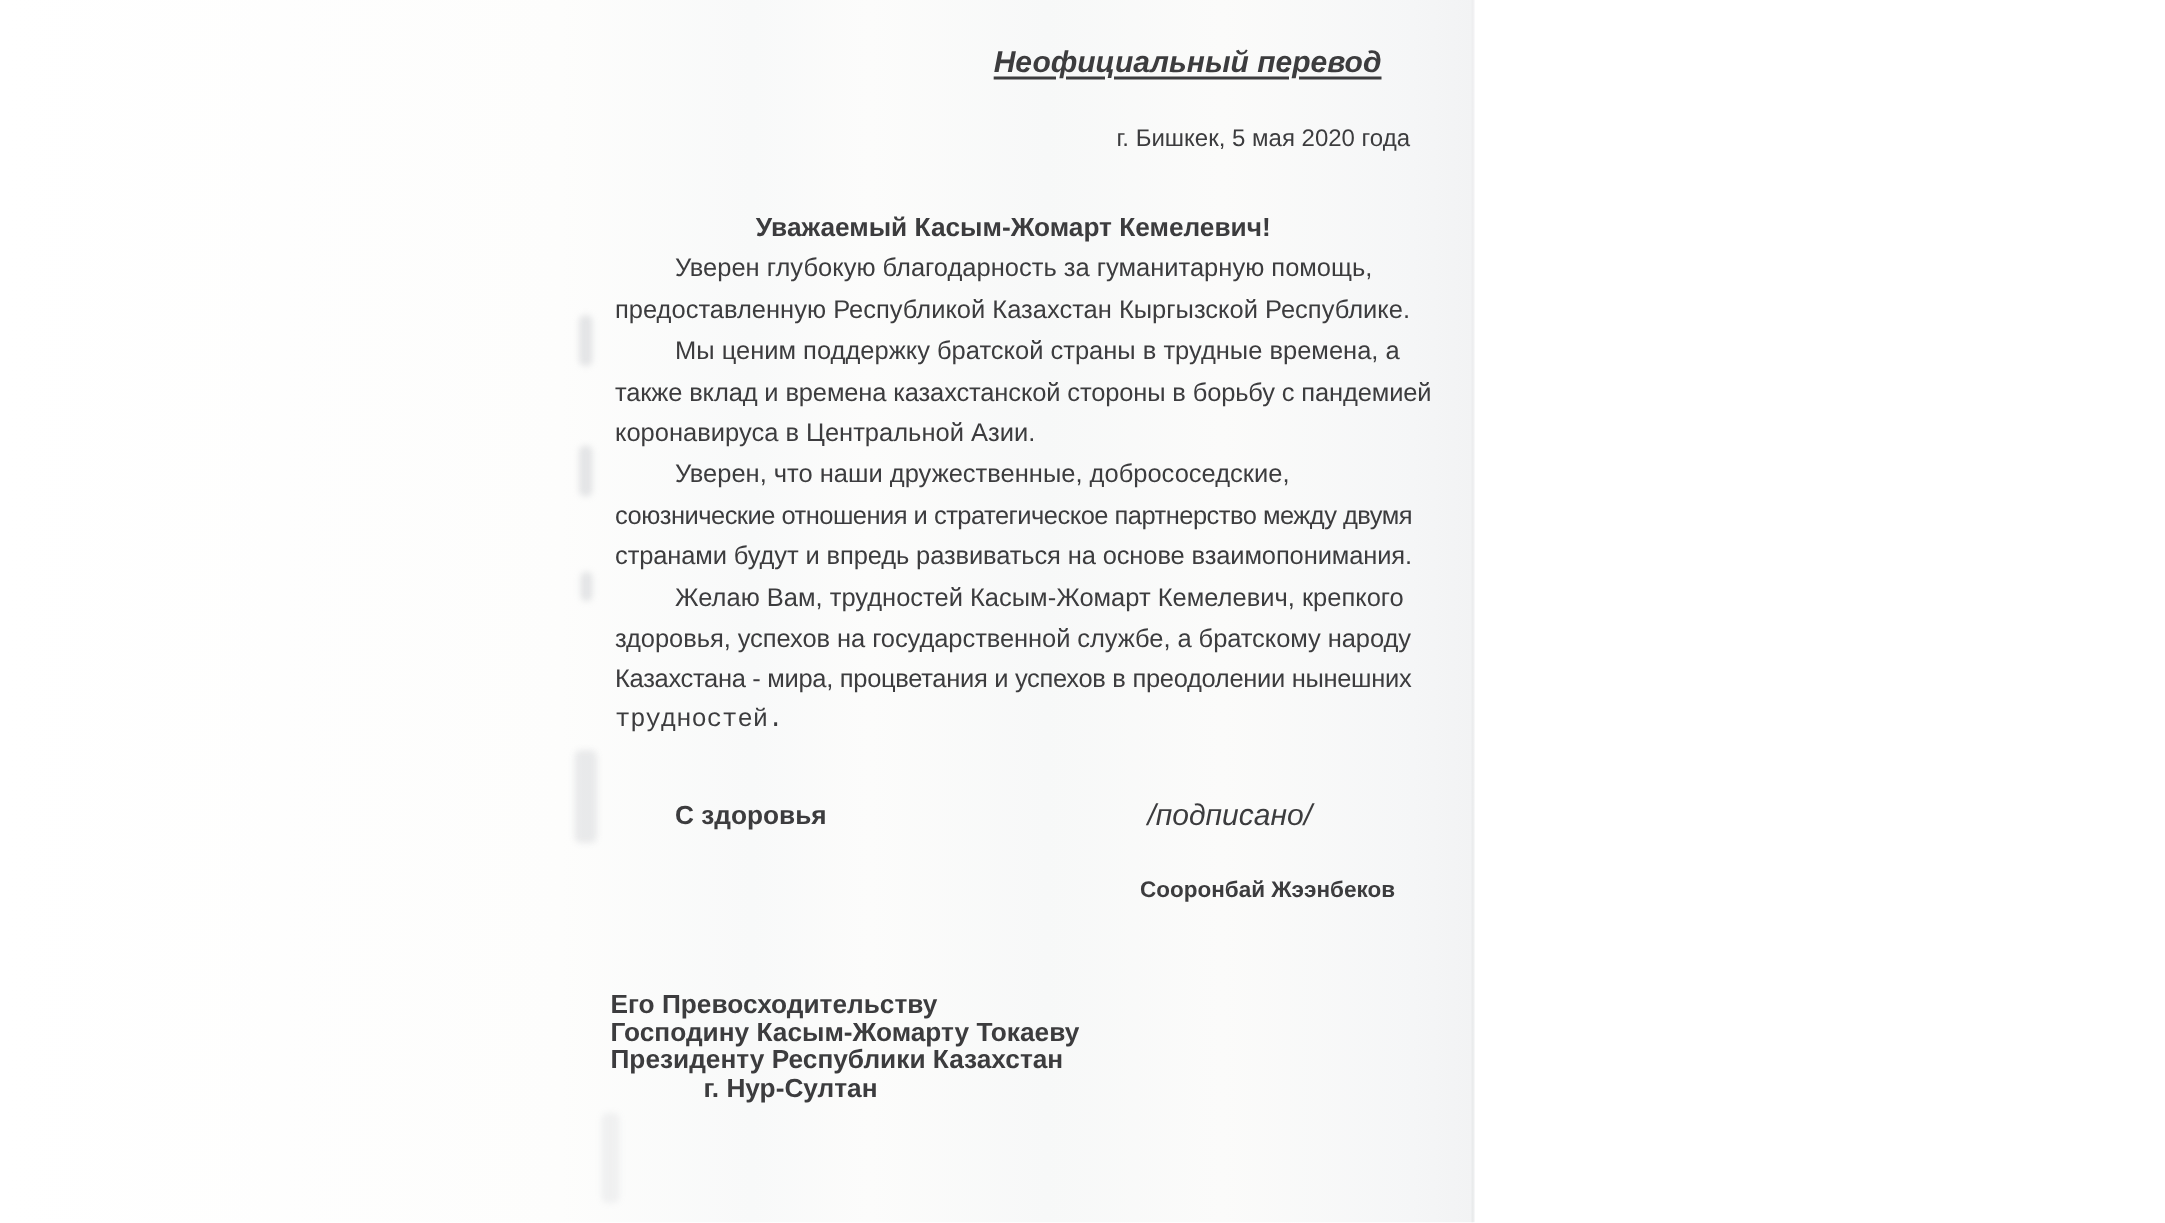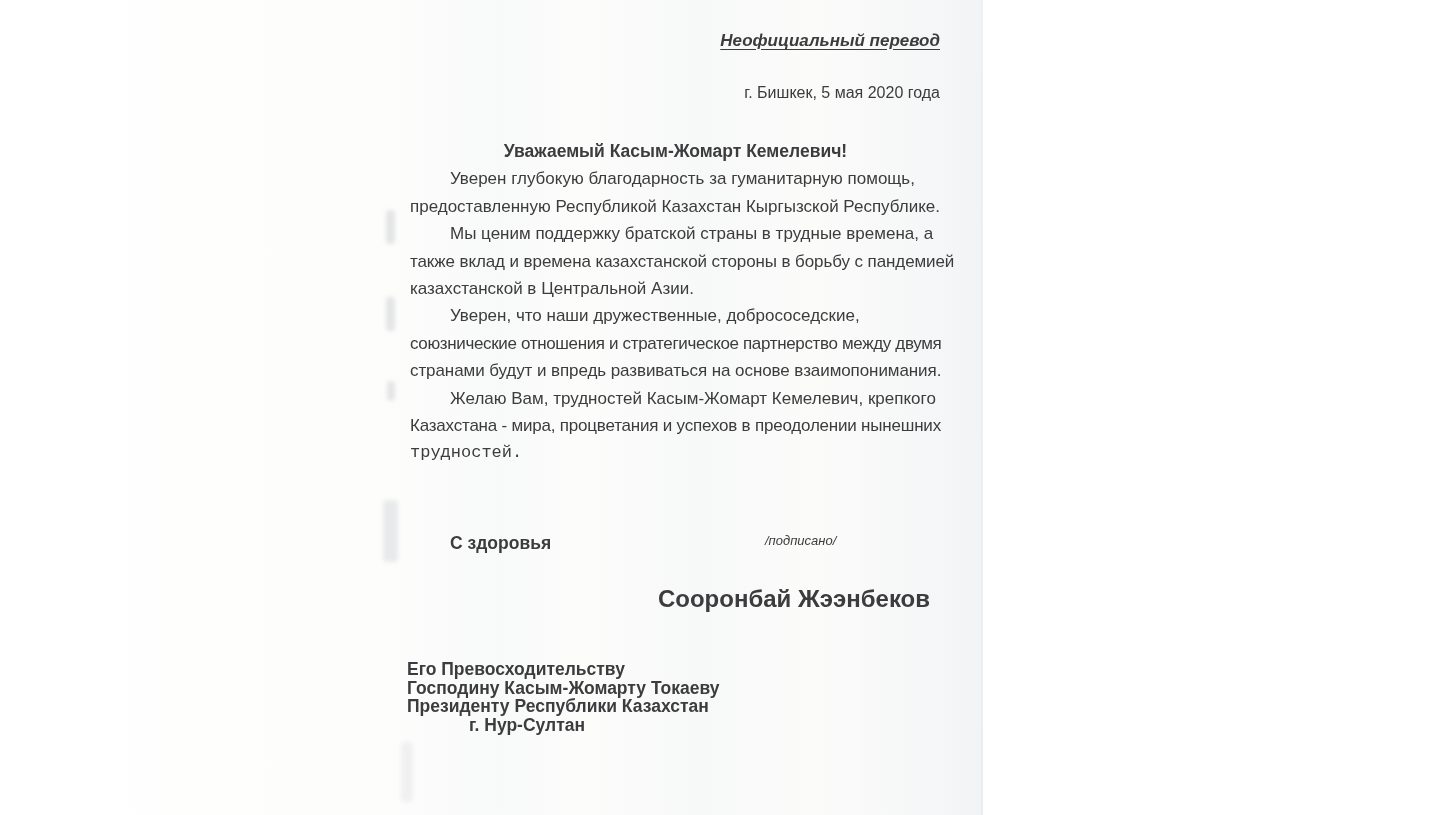--- a/index.html
+++ b/index.html
@@ -30,22 +30,22 @@
     position:absolute;background:rgba(158,164,170,0.26);
     border-radius:4px;filter:blur(2px);
   }
   .smudge.s1{left:386px;top:210px;width:9px;height:34px;}
   .smudge.s2{left:386px;top:297px;width:9px;height:34px;}
   .smudge.s3{left:387px;top:381px;width:8px;height:20px;}
   .smudge.s4{left:383px;top:500px;width:15px;height:62px;opacity:.8;}
   .smudge.s5{left:401px;top:742px;width:12px;height:60px;opacity:.5;}
 
   .translation-note{
-    position:absolute;top:31px;right:503px;
-    font-size:17px;font-weight:bold;font-style:italic;
+    position:absolute;top:31px;right:522px;
+    font-size:20px;font-weight:bold;font-style:italic;
     text-decoration:underline;text-underline-offset:3px;margin-left:22px;
   }
   .dateline{
     position:absolute;top:84px;right:503px;
     font-size:16px;
   }
   .letter-body{
     position:absolute;left:410px;top:138px;width:531px;
     font-size:17px;line-height:27.4px;
   }
@@ -55,25 +55,25 @@
   }
   .para{margin:0;}
   .bline{min-height:27.4px;}
   .bline.first{text-indent:40px;}
   .closing{
     position:absolute;left:450px;top:533px;
     font-size:17.5px;font-weight:bold;
   }
   .signature-mark{
     position:absolute;left:765px;top:533px;
-    font-size:13px;font-style:italic;
+    font-size:20px;font-style:italic;
   }
   .signatory{
     position:absolute;top:585px;right:513px;
-    font-size:24px;font-weight:bold;
+    font-size:15px;font-weight:bold;
   }
   .addressee{
     position:absolute;left:407px;top:660px;
     font-size:17.5px;font-weight:bold;line-height:18.6px;
   }
   .addressee .aline.indent{padding-left:62px;}
 </style>
 </head>
 <body>
 
@@ -93,31 +93,32 @@
   <div class="salutation">Уважаемый Касым-Жомарт Кемелевич!</div>
 
   <div class="para">
     <div class="bline first jline" style="white-space: nowrap; word-spacing: 0px;">Уверен глубокую благодарность за гуманитарную помощь,</div>
     <div class="bline last" style="white-space: nowrap;">предоставленную Республикой Казахстан Кыргызской Республике.</div>
   </div>
 
   <div class="para">
     <div class="bline first jline" style="white-space: nowrap; word-spacing: 0px;">Мы ценим поддержку братской страны в трудные времена, а</div>
     <div class="bline jline" style="white-space: nowrap; letter-spacing: -0.0952381px;">также вклад и времена казахстанской стороны в борьбу с пандемией</div>
-    <div class="bline last" style="white-space: nowrap;">казахстанской в Центральной Азии.</div>
+    <div class="bline last" style="white-space: nowrap;">коронавируса в Центральной Азии.</div>
   </div>
 
   <div class="para">
     <div class="bline first jline" style="white-space: nowrap; word-spacing: 0px;">Уверен, что наши дружественные, добрососедские,</div>
     <div class="bline jline" style="white-space: nowrap; letter-spacing: -0.349206px;">союзнические отношения и стратегическое партнерство между двумя</div>
     <div class="bline last" style="white-space: nowrap; letter-spacing: -0.0806452px;">странами будут и впредь развиваться на основе взаимопонимания.</div>
   </div>
 
   <div class="para">
     <div class="bline first jline" style="white-space: nowrap; word-spacing: 0px;">Желаю Вам, трудностей Касым-Жомарт Кемелевич, крепкого</div>
+    <div class="bline jline" style="white-space: nowrap; letter-spacing: -0.047619px;">здоровья, успехов на государственной службе, а братскому народу</div>
     <div class="bline jline" style="white-space: nowrap; letter-spacing: -0.206349px;">Казахстана - мира, процветания и успехов в преодолении нынешних</div>
     <div class="bline last" style="white-space: nowrap; font-family: Liberation Mono, monospace;">трудностей.</div>
   </div>
 </div>
 
 <div class="closing">С здоровья</div>
 
 <div class="signature-mark">/подписано/</div>
 
 <div class="signatory">Сооронбай Жээнбеков</div>

